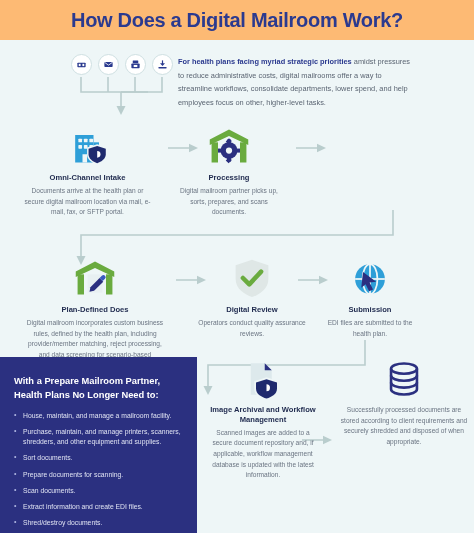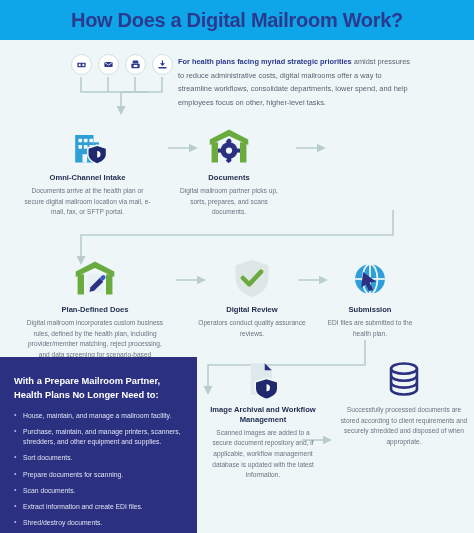--- a/index.html
+++ b/index.html
@@ -8,21 +8,21 @@
     font-family:"Liberation Sans", sans-serif;
     background:#ffffff;
     position:relative;
     overflow:hidden;
   }
   .page { position:relative; width:474px; height:533px; background:#eef6f7; }
 
   
   .header {
     position:absolute; left:0; top:0; width:474px; height:40px;
-    background:#0ea5e9; display:flex; align-items:center; justify-content:center;
+    background:#fdba74; display:flex; align-items:center; justify-content:center;
   }
   .header h1 {
     font-size:20px; font-weight:bold; color:#2b3a8f; letter-spacing:-0.3px;
   }
 
   
   .canvas { position:absolute; left:0; top:40px; width:474px; height:493px; background:#eef6f7;margin-left:8px; }
 
   svg.wires { position:absolute; left:0; top:0; width:474px; height:493px; pointer-events:none; }
 
@@ -180,21 +180,21 @@
               <rect x="-2.2" y="7" width="4.4" height="5"></rect>
               <rect x="-12" y="-2.2" width="5" height="4.4"></rect>
               <rect x="7" y="-2.2" width="5" height="4.4"></rect>
               <rect x="-9.5" y="-9.5" width="4.4" height="5" transform="rotate(45)"></rect>
               <rect x="5.1" y="5.1" width="4.4" height="5" transform="rotate(45)"></rect>
             </g>
             <circle r="3.4" fill="#eef6f7"></circle>
           </g>
         </svg>
       </div>
-      <div class="title">Documents</div>
+      <div class="title">Processing</div>
       <div class="desc">Digital mailroom partner picks up, sorts, prepares, and scans documents.</div>
     </div>
 
 
     <div class="step" style="left:14px; top:214px; width:146px;">
       <div class="icon">
         <svg width="44" height="44" viewBox="0 0 48 48">
           <path d="M24,6 L45,17 v6 L24,13 L3,23 v-6 Z" fill="#6aab3f"></path>
           <rect x="5" y="20" width="7" height="22" fill="#6aab3f"></rect>
           <rect x="36" y="20" width="7" height="22" fill="#6aab3f"></rect>

